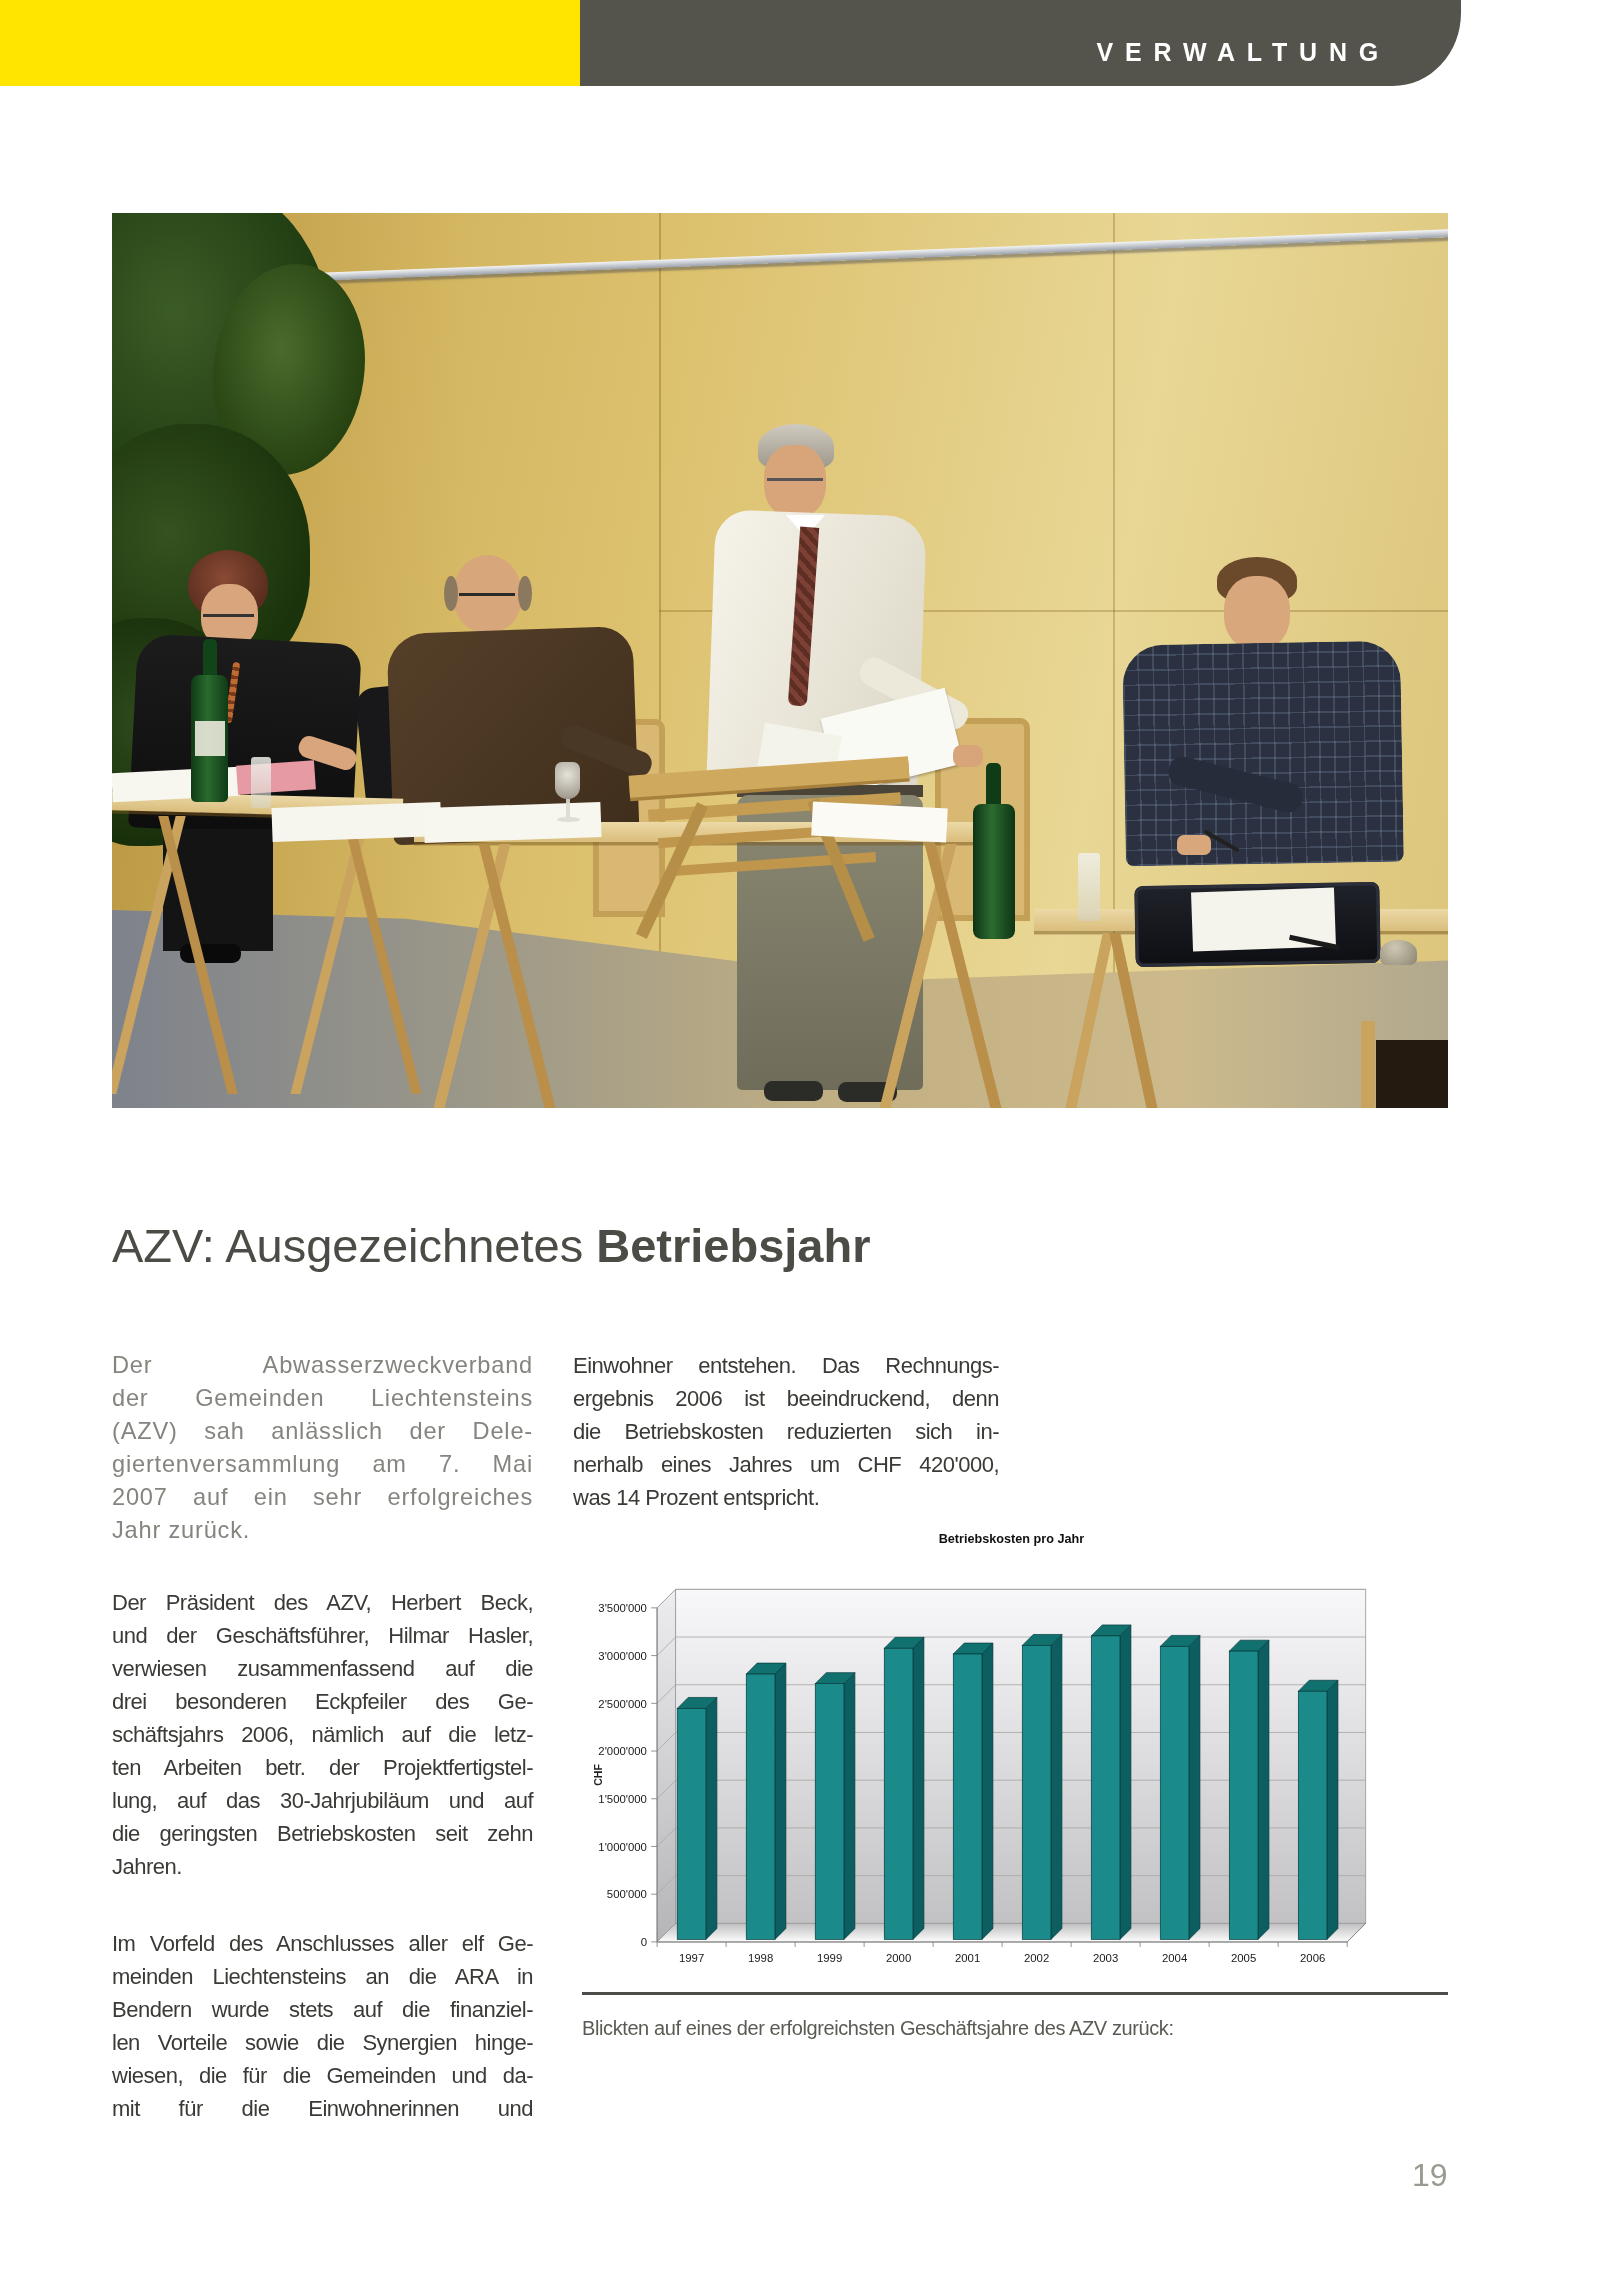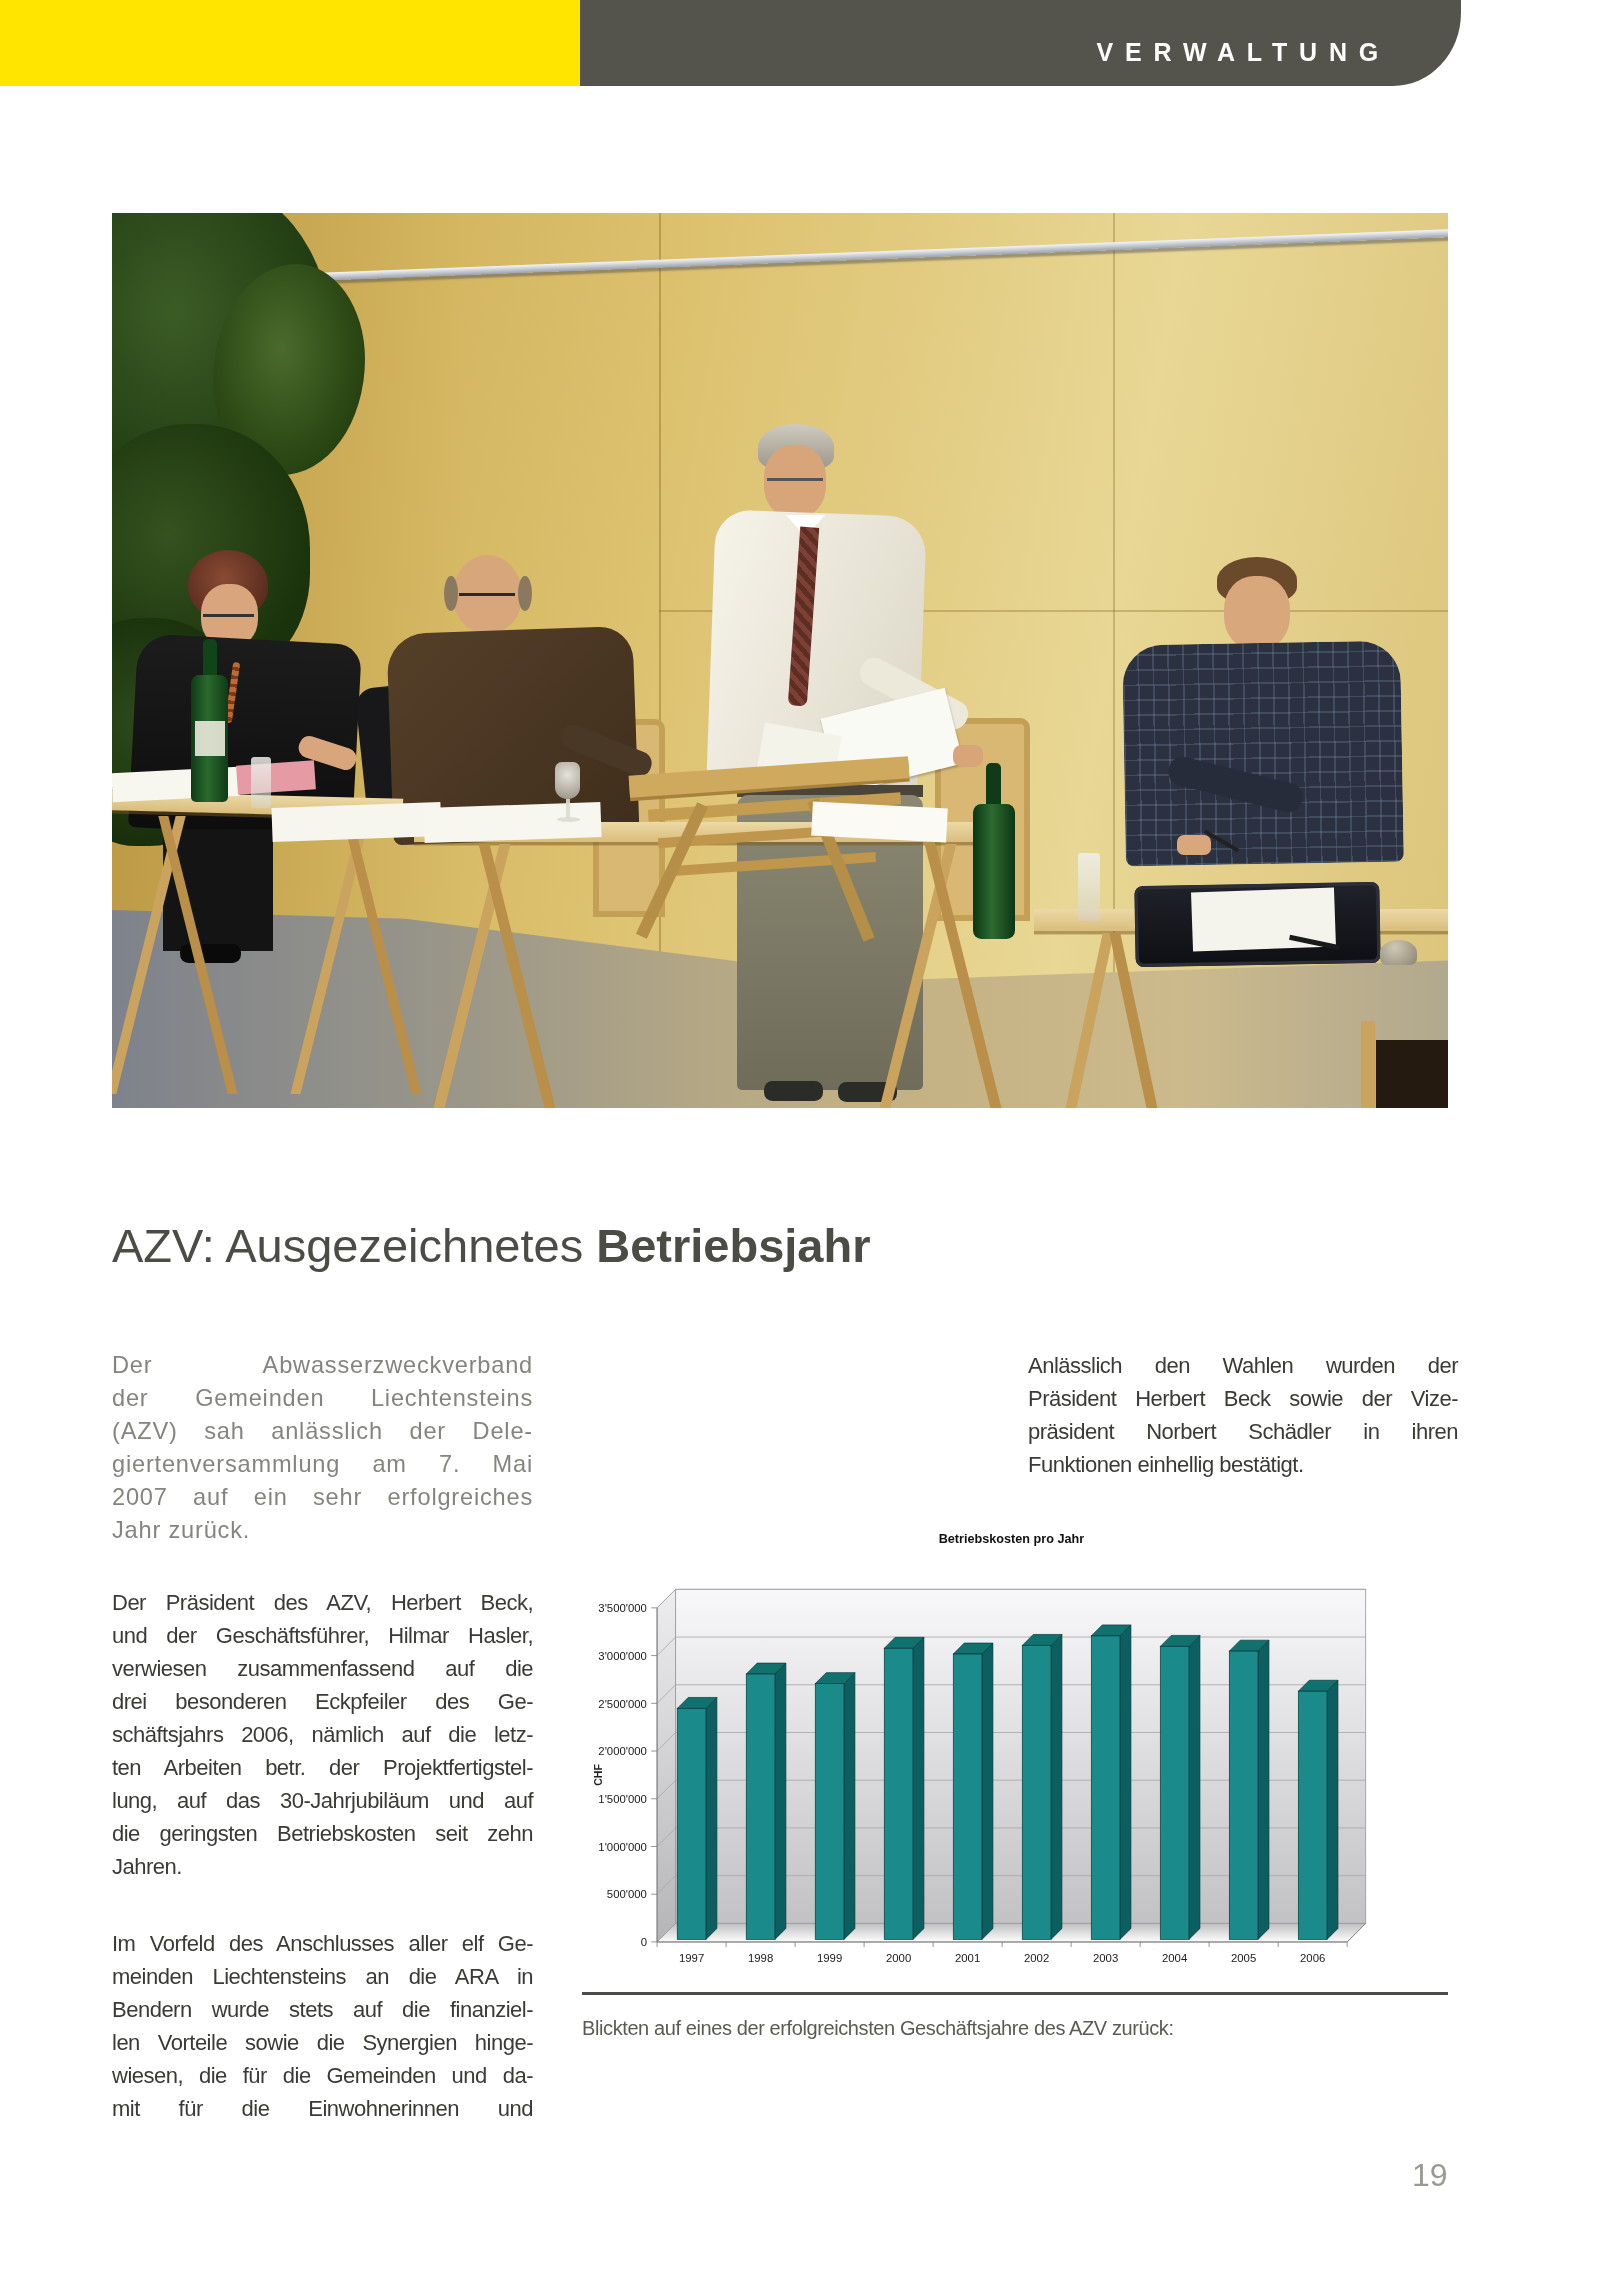--- a/index.html
+++ b/index.html
@@ -203,26 +203,27 @@
       </div>
     <div class="para">
         <div class="ln">Im Vorfeld des Anschlusses aller elf Ge-</div>
         <div class="ln">meinden Liechtensteins an die ARA in</div>
         <div class="ln">Bendern wurde stets auf die finanziel-</div>
         <div class="ln">len Vorteile sowie die Synergien hinge-</div>
         <div class="ln">wiesen, die für die Gemeinden und da-</div>
         <div class="ln">mit für die Einwohnerinnen und</div>
       </div>
   </div>
-  <div class="col" id="col3">
+  <div class="col" id="col2">
     <div class="para">
-        <div class="ln">Anlässlich den Wahlen wurden der</div>
-        <div class="ln">Präsident Herbert Beck sowie der Vize-</div>
-        <div class="ln">präsident Norbert Schädler in ihren</div>
-        <div class="ln last">Funktionen einhellig bestätigt.</div>
+        <div class="ln">Einwohner entstehen. Das Rechnungs-</div>
+        <div class="ln">ergebnis 2006 ist beeindruckend, denn</div>
+        <div class="ln">die Betriebskosten reduzierten sich in-</div>
+        <div class="ln">nerhalb eines Jahres um CHF 420'000,</div>
+        <div class="ln last">was 14 Prozent entspricht.</div>
       </div>
   </div>
 
   <figure id="chart">
     <svg id="chart-svg" viewBox="0 0 1055 560">
         <defs>
           <linearGradient id="gWall" x1="0" y1="0" x2="0" y2="1">
             <stop offset="0" stop-color="#f8f8fa"></stop>
             <stop offset="1" stop-color="#c2c2c4"></stop>
           </linearGradient>

